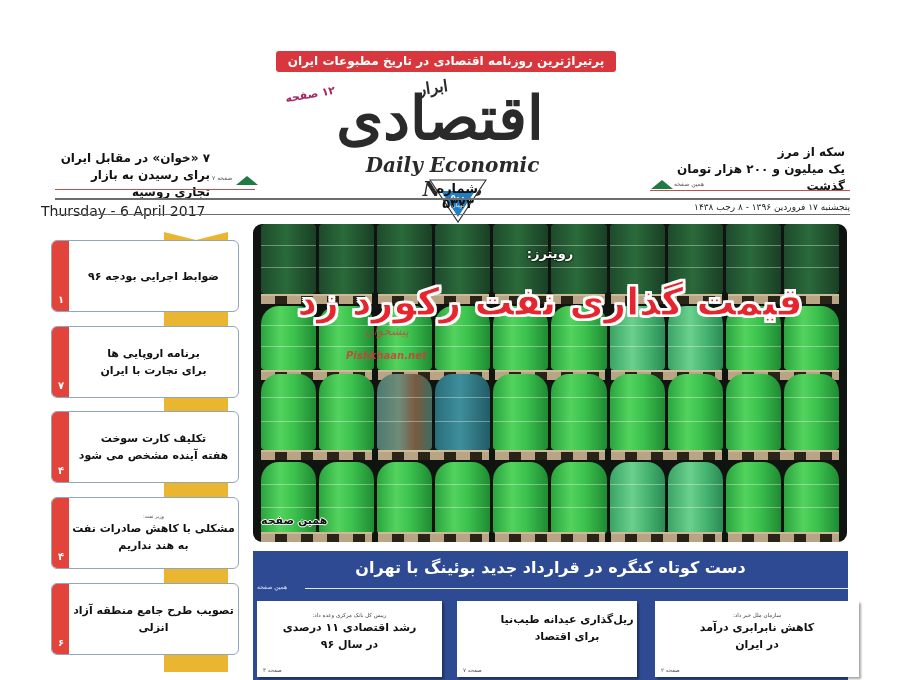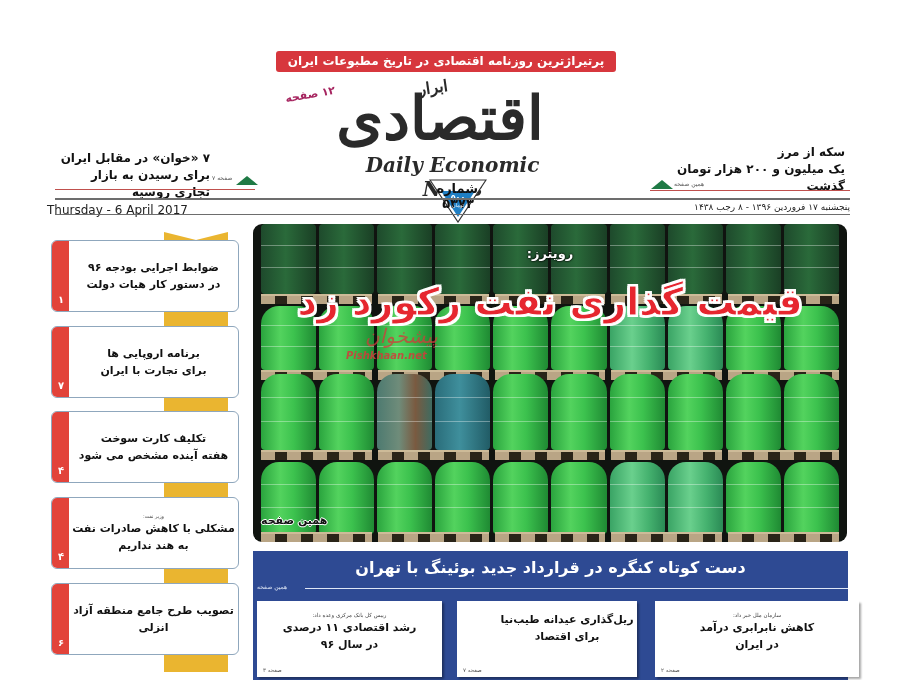--- a/index.html
+++ b/index.html
@@ -64,21 +64,21 @@
     }
     .green-tri {
       position: absolute; width: 0; height: 0;
       border-left: 11px solid transparent; border-right: 11px solid transparent;
       border-bottom: 9px solid #1f7a45;
     }
     .red-line { position: absolute; height: 1px; background: #c0504d; }
 
     
     .rule { position: absolute; left: 55px; width: 795px; height: 2px; background: #6d6d6d; }
-    .date-en { position: absolute; left: 47px; top: 203px; font-size: 12px; color: #222; }
+    .date-en { position: absolute; left: 41px; top: 203px; font-size: 14px; color: #222; }
     .date-fa { position: absolute; left: 640px; top: 202px; width: 210px; text-align: right; font-size: 9px; color: #222; direction: rtl; }
 
     
     .spine {
       position: absolute; left: 164px; top: 232px; width: 64px; height: 440px; background: #eab530;
     }
     .spine-notch {
       position: absolute; left: 164px; top: 232px; width: 0; height: 0;
       border-left: 32px solid transparent; border-right: 32px solid transparent;
       border-top: 8px solid #fff;
@@ -132,21 +132,21 @@
       position: absolute; left: 0; top: 56px; width: 100%; text-align: center;
       font-size: 38px; font-weight: bold; color: #e6262f; direction: rtl;
       -webkit-text-stroke: 1px #fff;
       text-shadow: 2px 0 0 #fff, -2px 0 0 #fff, 0 2px 0 #fff, 0 -2px 0 #fff, 2px 2px 0 #fff, -2px -2px 0 #fff, 2px -2px 0 #fff, -2px 2px 0 #fff;
     }
     .watermark {
       position: absolute; left: 93px; top: 126px; font-size: 10px; font-weight: bold; font-style: italic;
       color: #d23b3b; opacity: 0.85;
     }
     .watermark-fa {
-      position: absolute; left: 112px; top: 100px; font-size: 20px; font-style: italic;
+      position: absolute; left: 112px; top: 100px; font-size: 12px; font-style: italic;
       color: #d23b3b; opacity: 0.75; direction: rtl;
     }
     .hero-same {
       position: absolute; left: 8px; top: 290px; font-size: 11px; font-weight: bold; color: #111;
       background: transparent; direction: rtl;
       text-shadow: 1px 0 0 #fff, -1px 0 0 #fff, 0 1px 0 #fff, 0 -1px 0 #fff;
     }
 
     
     .banner {
@@ -207,21 +207,20 @@
 <div class="rule" style="top:214px;height:1px;"></div>
 
 <div class="spine"></div>
 <div class="spine-notch"></div>
 
 <div class="card" style="top:240px;">
   <div class="card-tab"></div>
   <div class="card-num">۱</div>
   <div class="card-body">
     <div class="card-title">ضوابط اجرایی بودجه ۹۶</div>
-    <div class="card-title">در دستور کار هیات دولت</div>
   </div>
 </div>
 
 <div class="card" style="top:326px;">
   <div class="card-tab"></div>
   <div class="card-num">۷</div>
   <div class="card-body">
     <div class="card-title">برنامه اروپایی ها</div>
     <div class="card-title">برای تجارت با ایران</div>
   </div>

